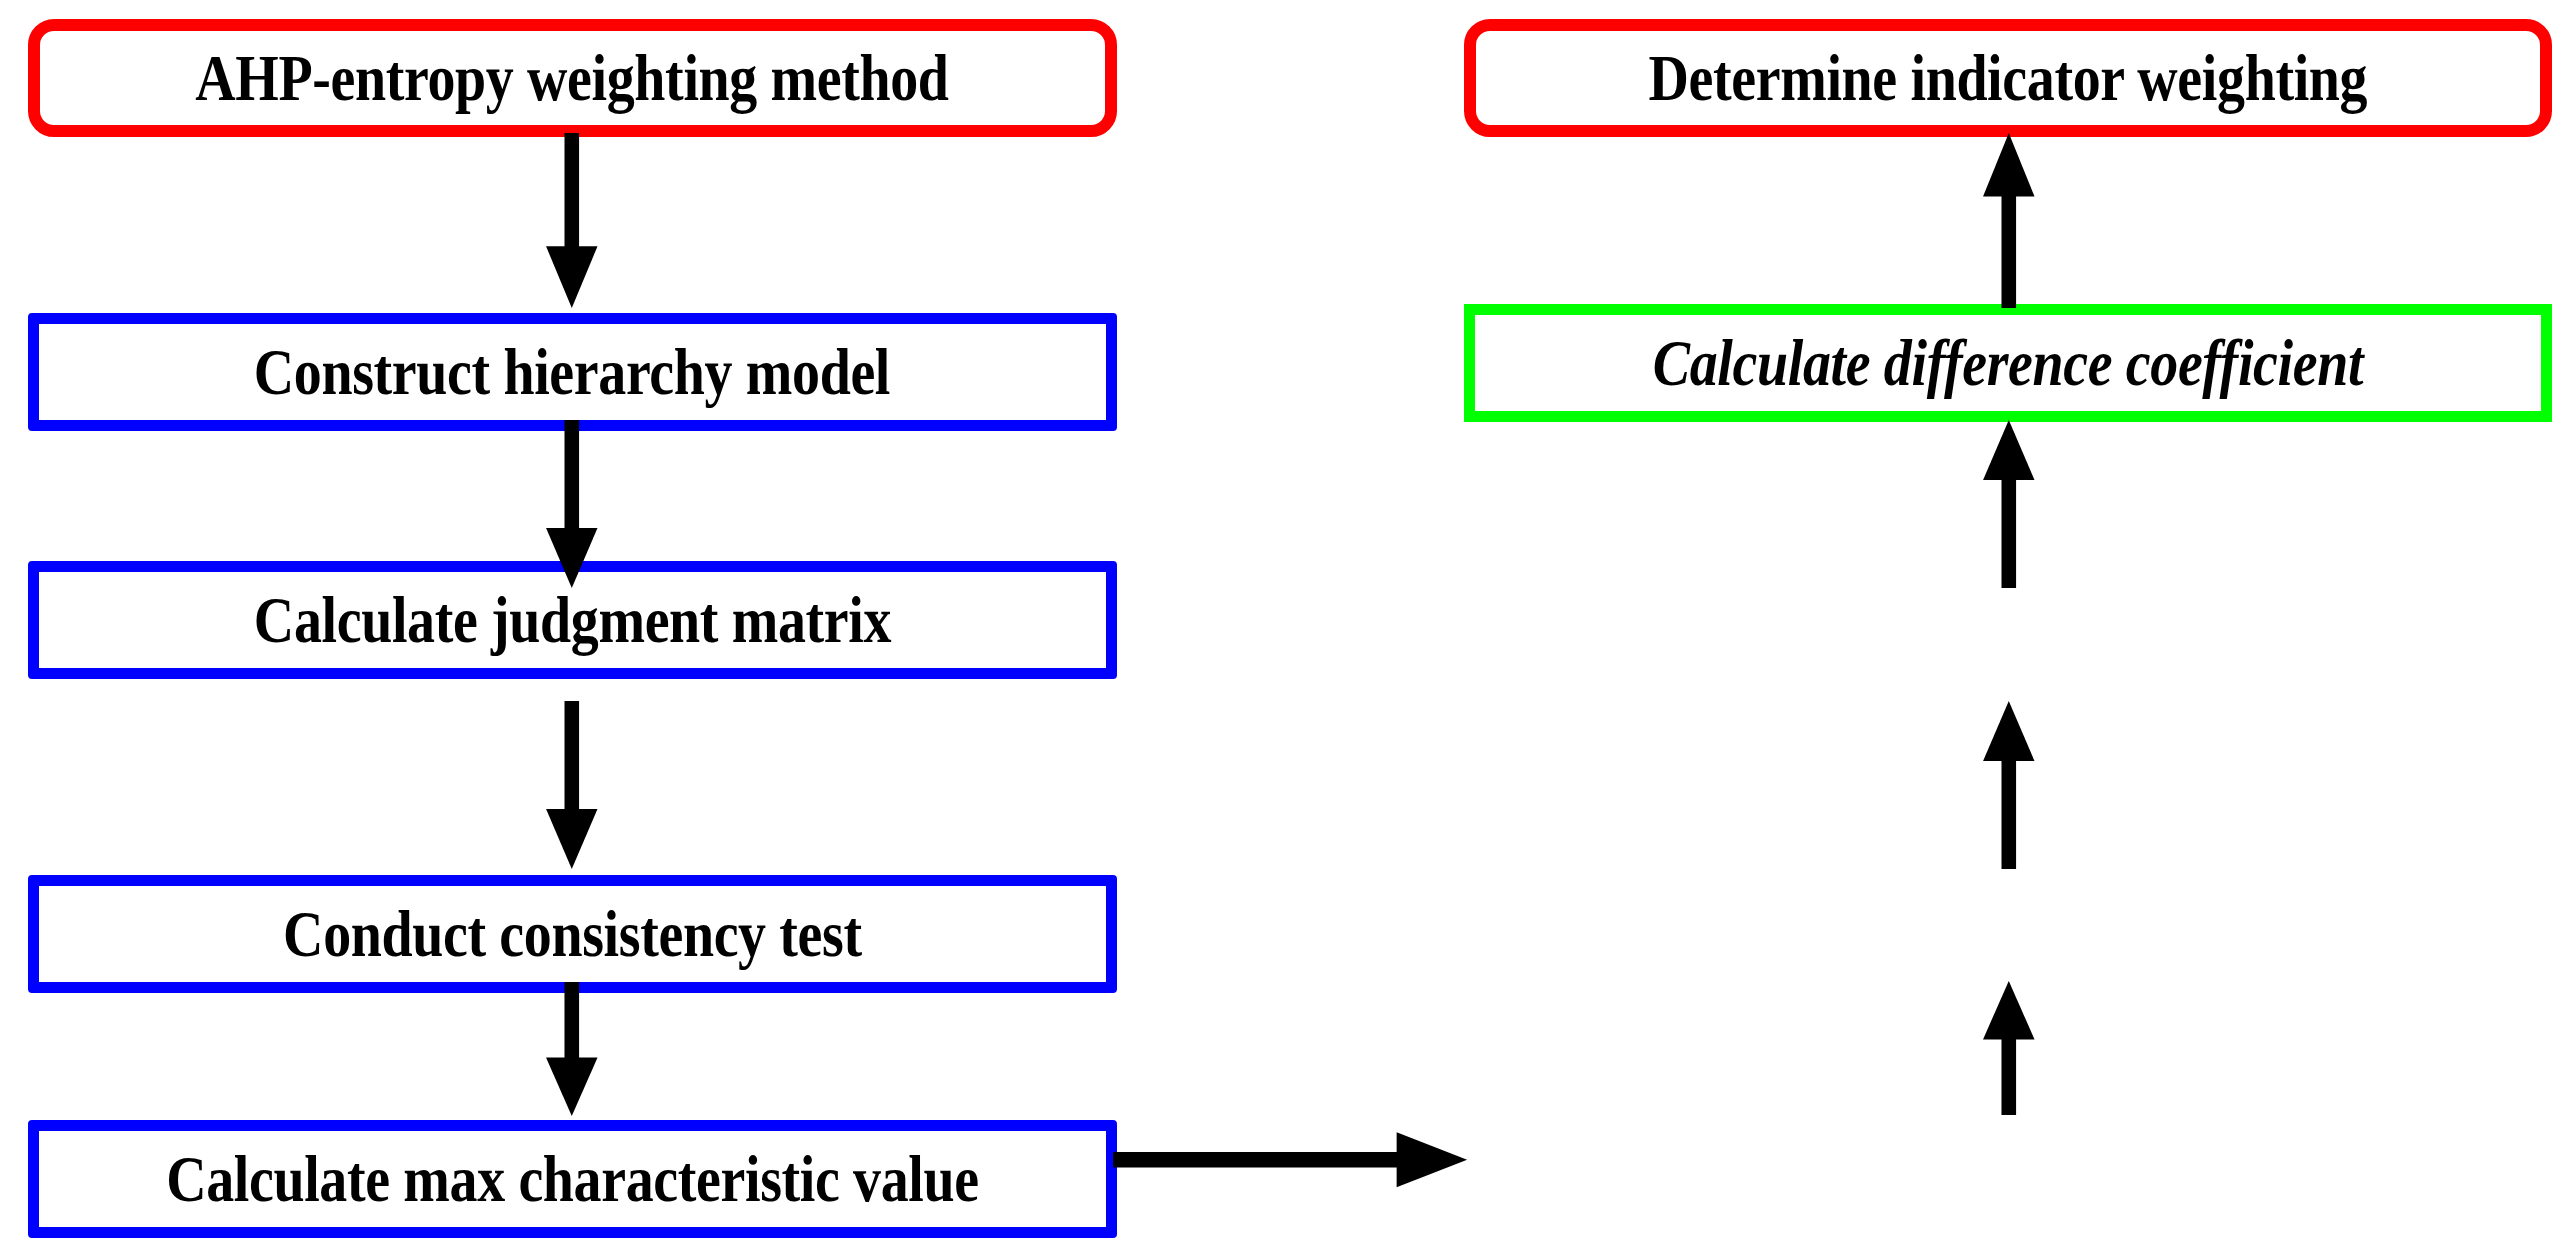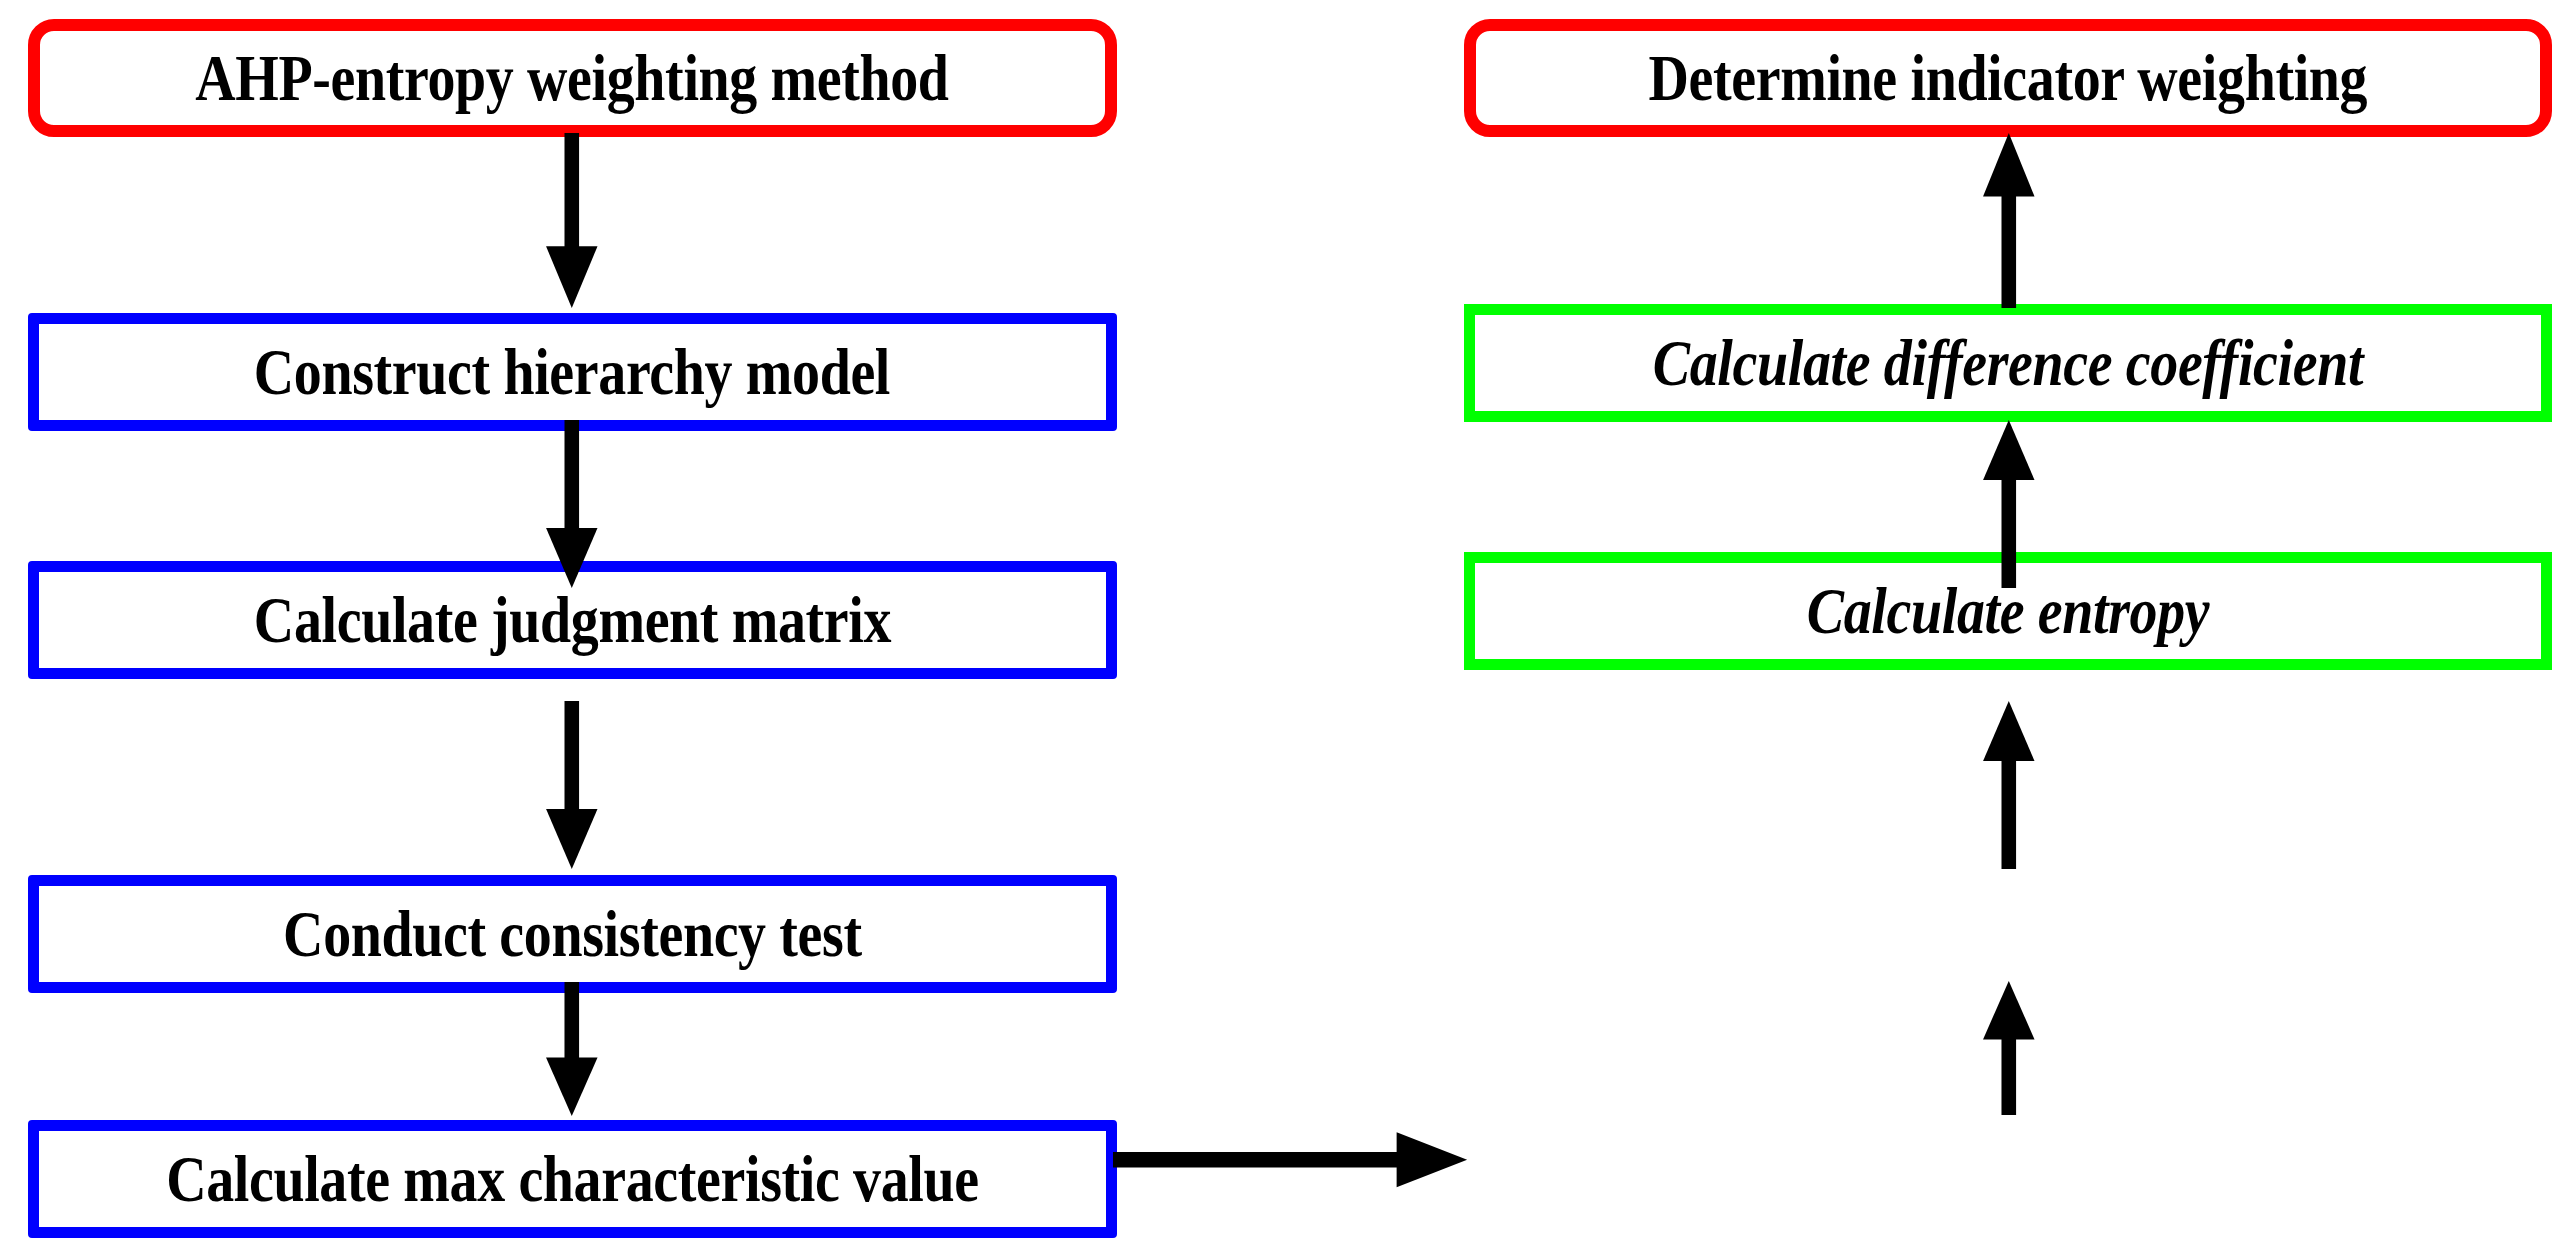--- a/index.html
+++ b/index.html
@@ -99,23 +99,20 @@
   </div>
 
   <div class="node red col-right row-1">
     <span class="label" style="transform: scaleX(0.86);">Determine indicator weighting</span>
   </div>
 
   <div class="node green col-right row-2">
     <span class="label" style="transform: scaleX(0.86);">Calculate difference coefficient</span>
   </div>
 
-  <div class="node green col-right row-3">
-    <span class="label" style="transform: scaleX(0.86);">Calculate entropy</span>
-  </div>
 
 
 
   <div class="conn" style="left:539px; top:133px;">
     <svg width="69" height="175" viewBox="0 0 80 204" aria-hidden="true">
       <line x1="38" y1="0" x2="38" y2="150" stroke="#000000" stroke-width="17"></line>
       <polygon points="38,204 8,132 68,132" fill="#000000"></polygon>
     </svg>
   </div>
 

